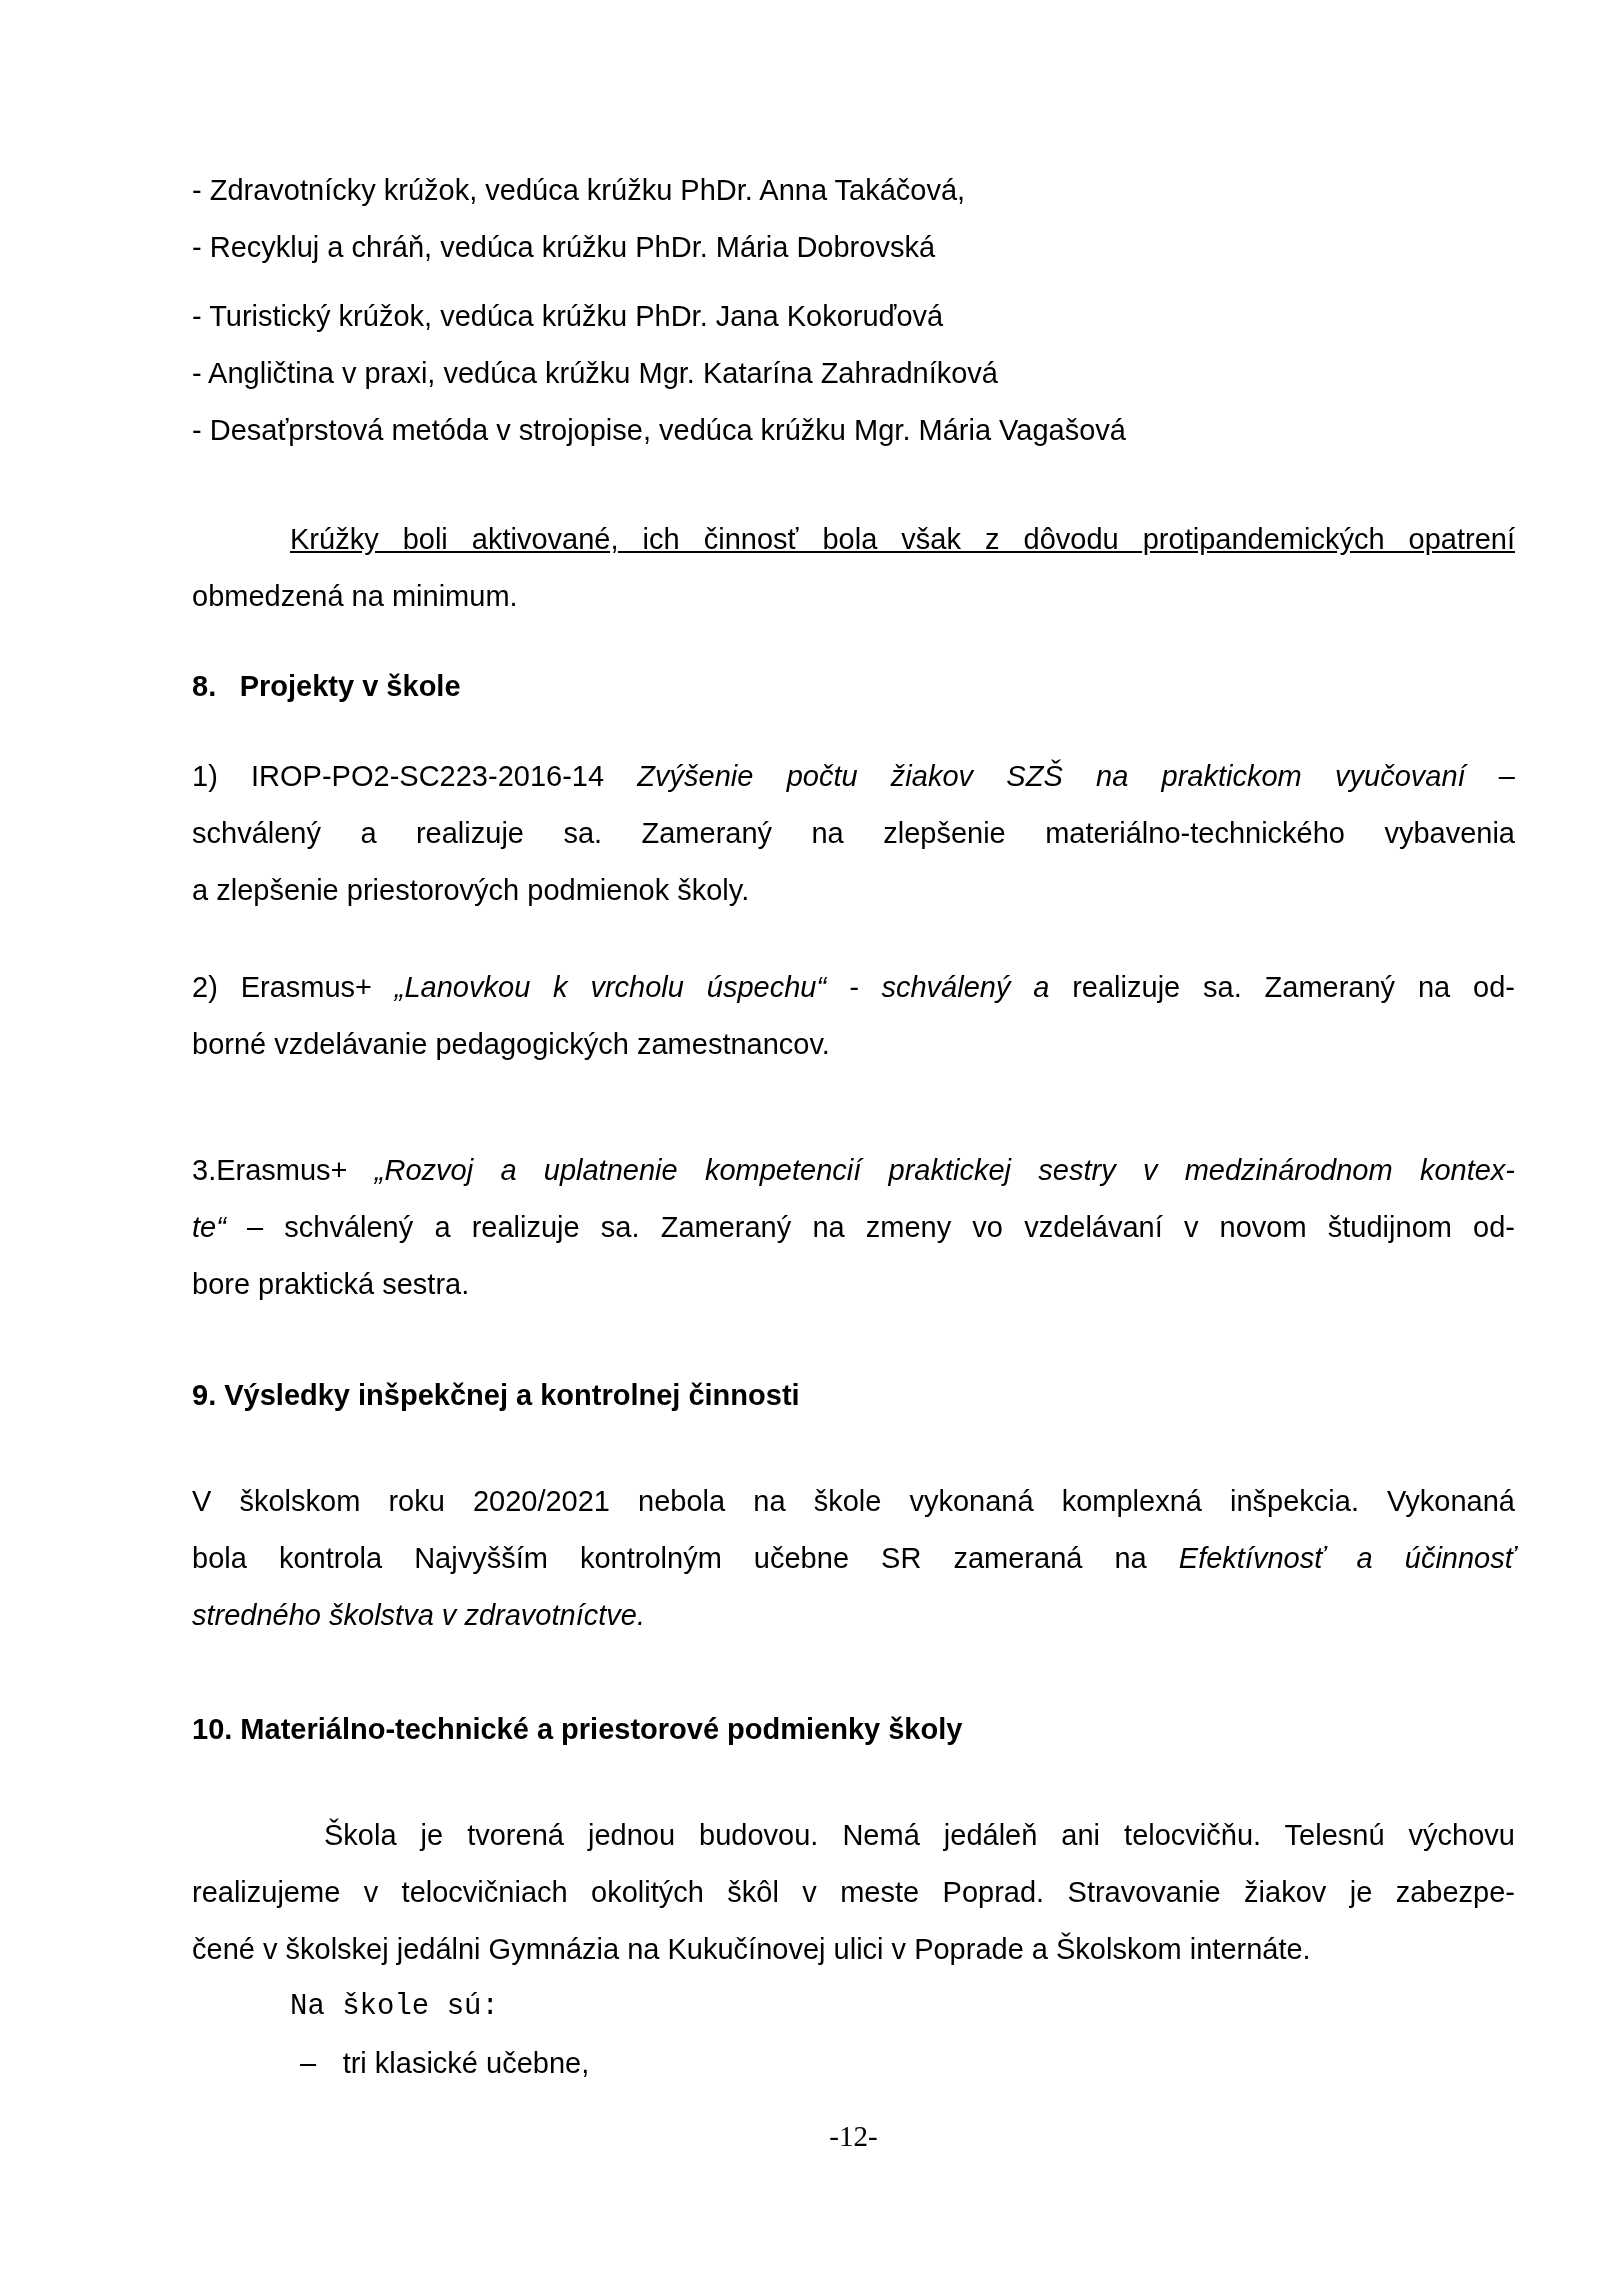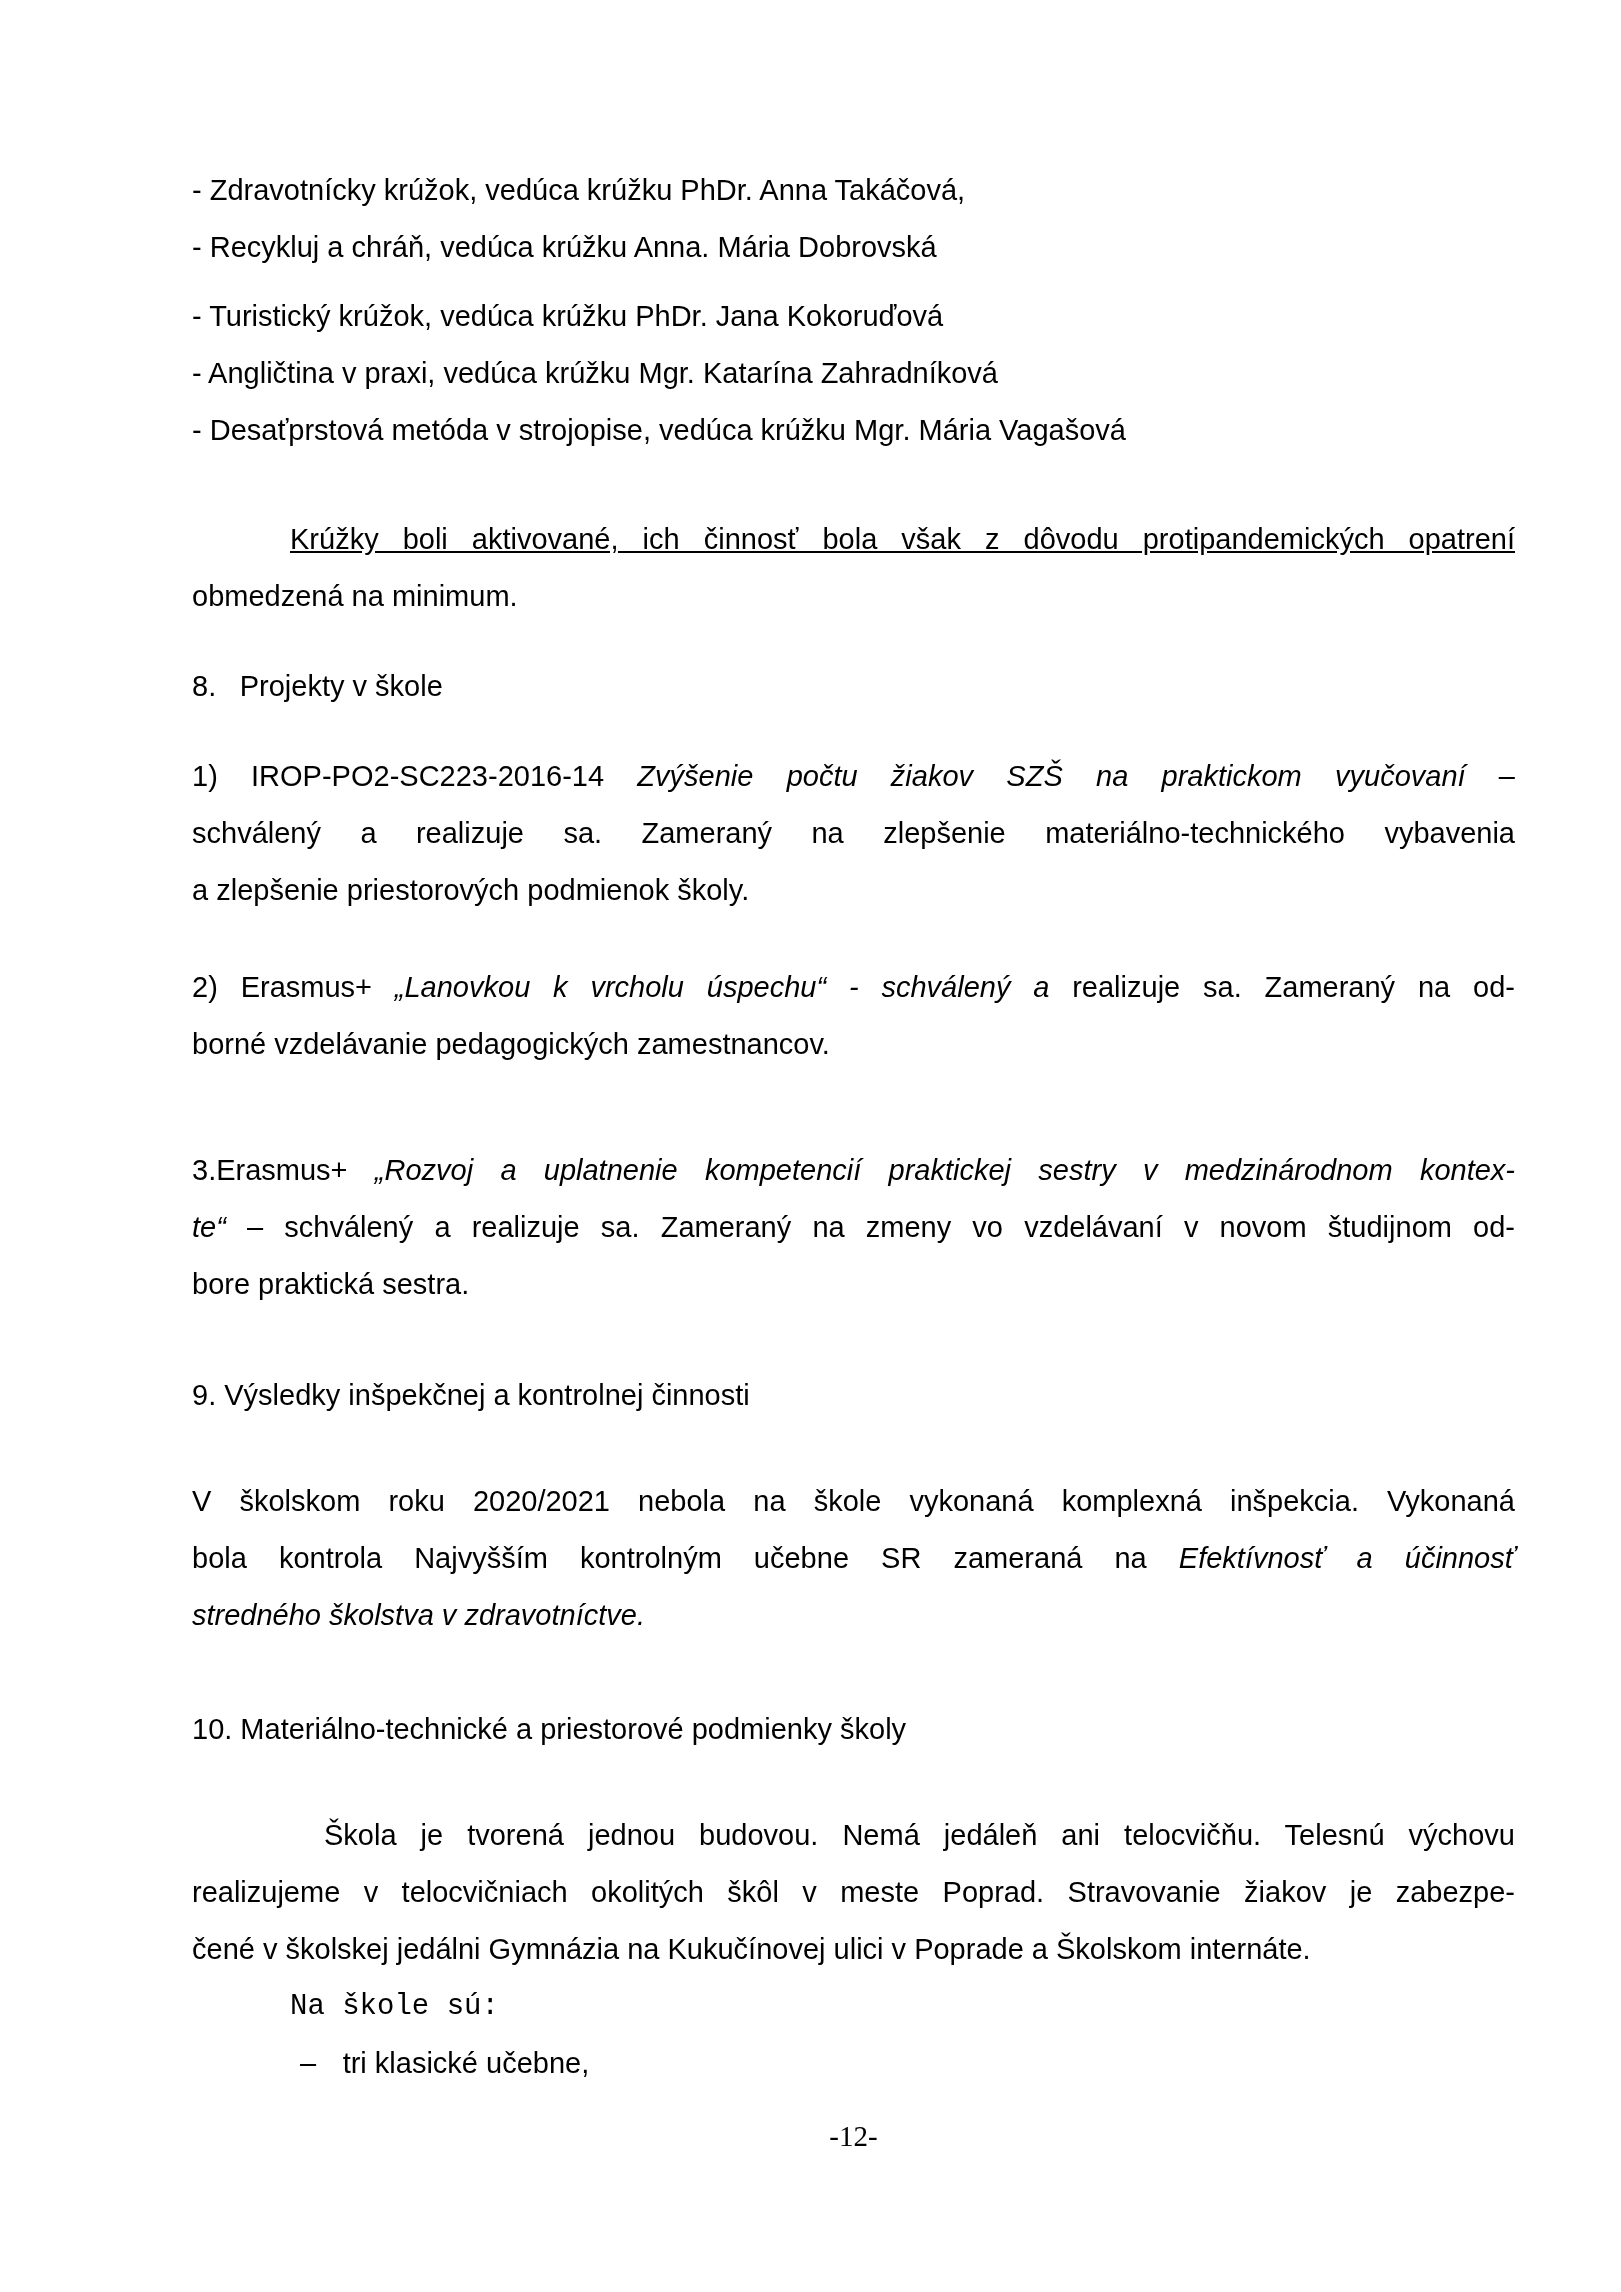--- a/index.html
+++ b/index.html
@@ -15,42 +15,42 @@
     color: #000000;
     font-family: "Liberation Sans", "DejaVu Sans", sans-serif;
     font-size: 29px;
     overflow: hidden;
     padding-left: 40px;
   }
   .content {
     padding: 162px 146px 0 152px;
   }
   .block { margin: 0; }
-  .bold { font-weight: normal; }
+  .bold { font-weight: bold; }
   .center { text-align: center; }
   .serif { font-family: "Liberation Serif", "DejaVu Serif", serif; }
   .line {
     line-height: 57px;
     min-height: 57px;
     white-space: normal;
   }
   .line.just {
     text-align: justify;
     text-align-last: justify;
   }
   .seg.italic { font-style: italic; }
 </style>
 </head>
 <body>
 
 <div class="page">
   <div class="content">
       <div class="block">
         <div class="line"><span class="seg">- Zdravotnícky krúžok, vedúca krúžku PhDr. Anna Takáčová,</span></div>
-        <div class="line"><span class="seg">- Recykluj a chráň, vedúca krúžku Anna. Mária Dobrovská</span></div>
+        <div class="line"><span class="seg">- Recykluj a chráň, vedúca krúžku PhDr. Mária Dobrovská</span></div>
         <div class="line" style="margin-top: 11.8px;"><span class="seg">- Turistický krúžok, vedúca krúžku PhDr. Jana Kokoruďová</span></div>
         <div class="line"><span class="seg">- Angličtina v praxi, vedúca krúžku Mgr. Katarína Zahradníková</span></div>
         <div class="line"><span class="seg">- Desaťprstová metóda v strojopise, vedúca krúžku Mgr. Mária Vagašová</span></div>
       </div>
       <div class="block" style="margin-top: 52px;">
         <div class="line just" style="padding-left: 98px; text-decoration: underline;"><span class="seg">Krúžky boli aktivované, ich činnosť bola však z dôvodu protipandemických opatrení</span></div>
         <div class="line"><span class="seg">obmedzená na minimum.</span></div>
       </div>
       <div class="block bold" style="margin-top: 33px;">
         <div class="line"><span class="seg">8.</span><span class="seg" style="margin-left: 23.5px;">Projekty v škole</span></div>

